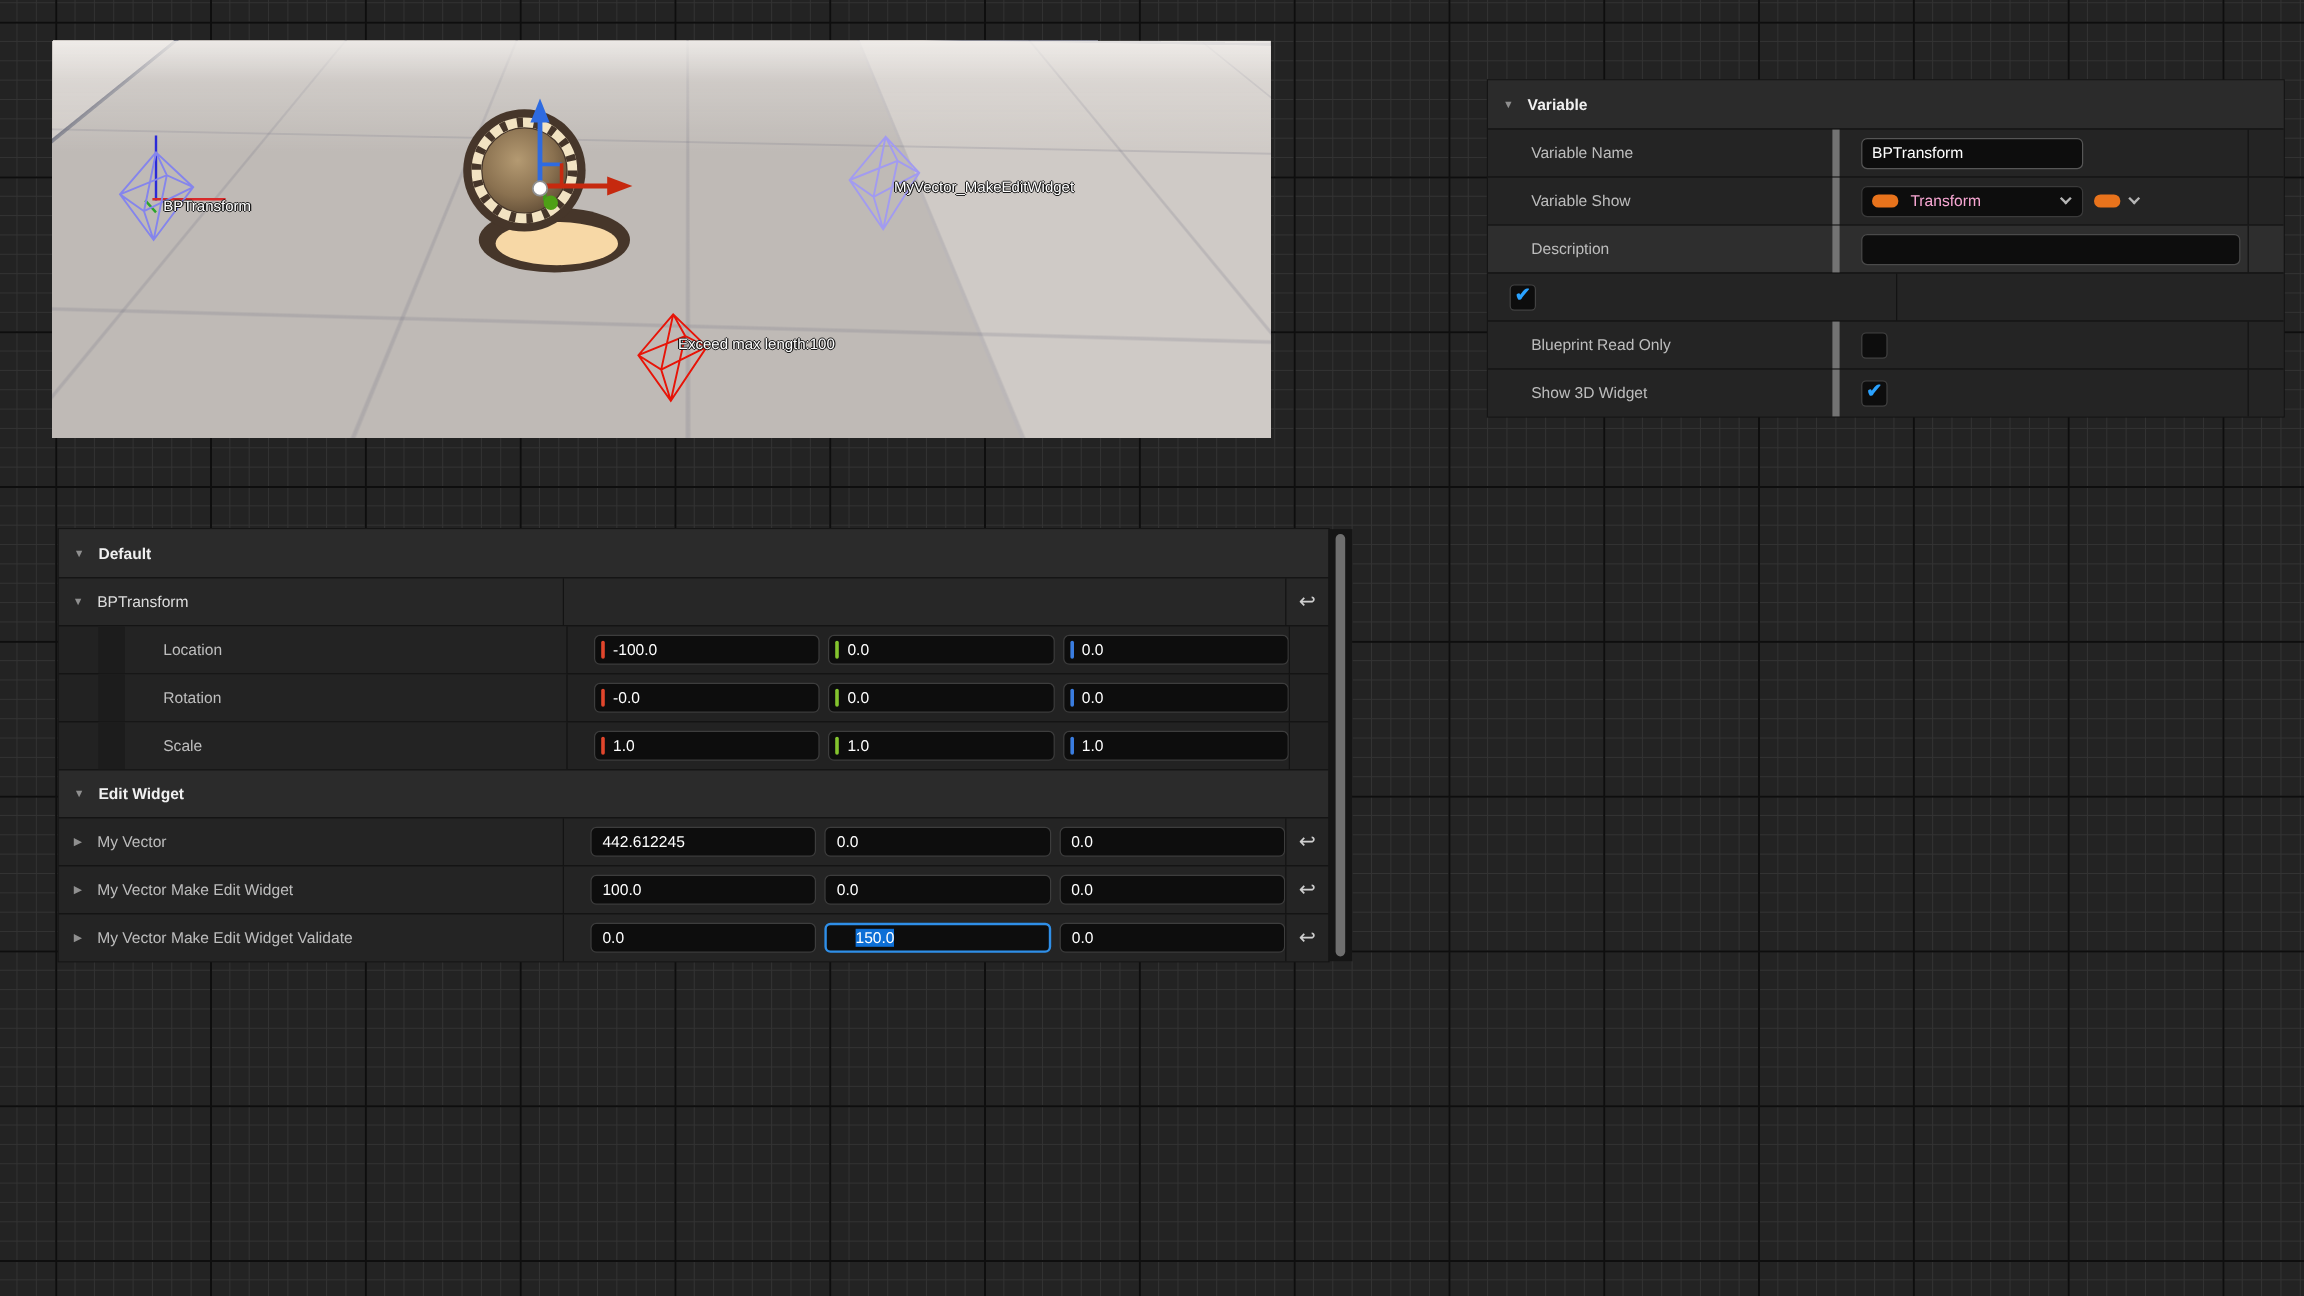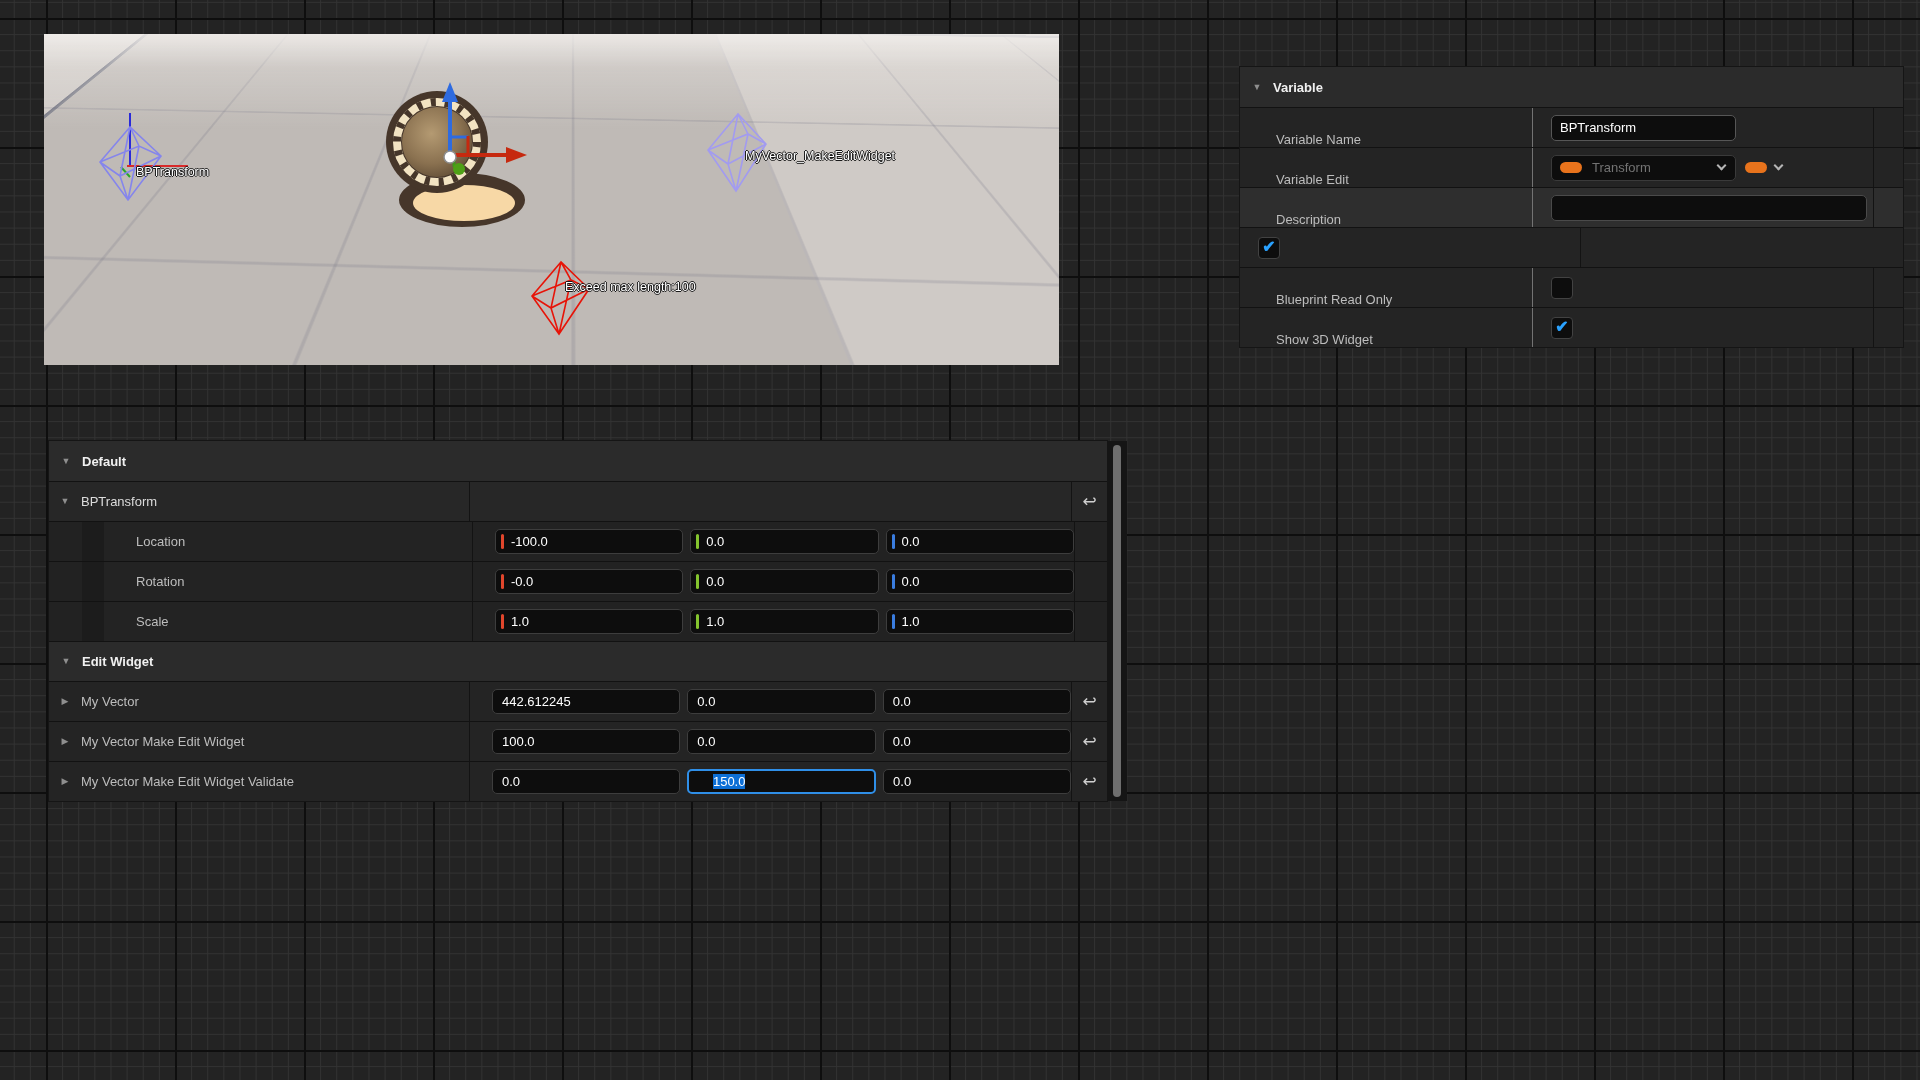--- a/index.html
+++ b/index.html
@@ -62,28 +62,28 @@
   .chev { width:7px; height:7px; border-right:2px solid #b5b5b5; border-bottom:2px solid #b5b5b5;
     transform: rotate(45deg); margin-top:-4px; flex:0 0 auto; }
   .pill { width:22px; height:11px; border-radius:6px; background:#e8731c; flex:0 0 auto; }
   .checkbox { width:22px; height:22px; background:#0d0d0d; border:1px solid #424242; border-radius:4px;
     display:flex; align-items:center; justify-content:center; }
   .checkmark { color:#2aa2ff; font-size:16px; font-weight:bold; line-height:1; margin-top:-1px; }
   .resetbtn { color:#cfcfcf; font-size:17px; line-height:1; cursor:default; }
 
   
   .var-panel { left:1240px; top:67px; width:663px; background:#242424; }
-  .v-label { width:293px; border-right:1px solid #737373; display:flex; align-items:flex-end; padding-left:36px; }
+  .v-label { width:293px; border-right:6px solid #737373; display:flex; align-items:center; padding-left:36px; }
   .v-value { width:341px; border-right:1px solid #131313; display:flex; align-items:center; padding-left:18px; gap:9px; }
   .v-end { width:29px; }
   .row-hover { background:#2e2e2e; }
   .w185 { width:185px; }
   .w316 { width:316px; }
   .dropdown { justify-content:flex-start; gap:10px; border-color:#3a3a3a; }
-  .dropdown .dd-label { color:#737373;text-align:right; }
+  .dropdown .dd-label { color:#f9a8d4;text-align:right; }
   .dropdown .chev { margin-left:auto; margin-right:2px; }
   .container-type { display:flex; align-items:center; gap:8px; }
 
   
   .det-panel { left:49px; top:441px; width:1058px; background:#242424; }
   .d-name { width:421px; border-right:1px solid #131313; display:flex; align-items:center; position:relative; }
   .d-vals { width:601px; display:flex; align-items:center; gap:7px; padding-left:22px; }
   .d-reset { width:36px; border-left:1px solid #131313; display:flex; align-items:center; justify-content:center; }
   .cat-row { background:#272727; }
   .child .d-name::before { content:''; position:absolute; left:0; top:0; bottom:0; width:22px; background:#1c1c1c; }
@@ -171,21 +171,21 @@
     <div class="v-value">
       <div class="textbox w185">
         <span>BPTransform</span>
       </div>
     </div>
     <div class="v-end"></div>
   </div>
 
   <div class="row">
     <div class="v-label">
-        <span class="lbl">Variable Edit</span>
+        <span class="lbl">Variable Show</span>
       </div>
     <div class="v-value">
       <div class="textbox w185 dropdown">
         <span class="pill"></span>
         <span class="dd-label">Transform</span>
         <span class="chev"></span>
       </div>
       <div class="container-type">
         <span class="pill"></span>
         <span class="chev"></span>

